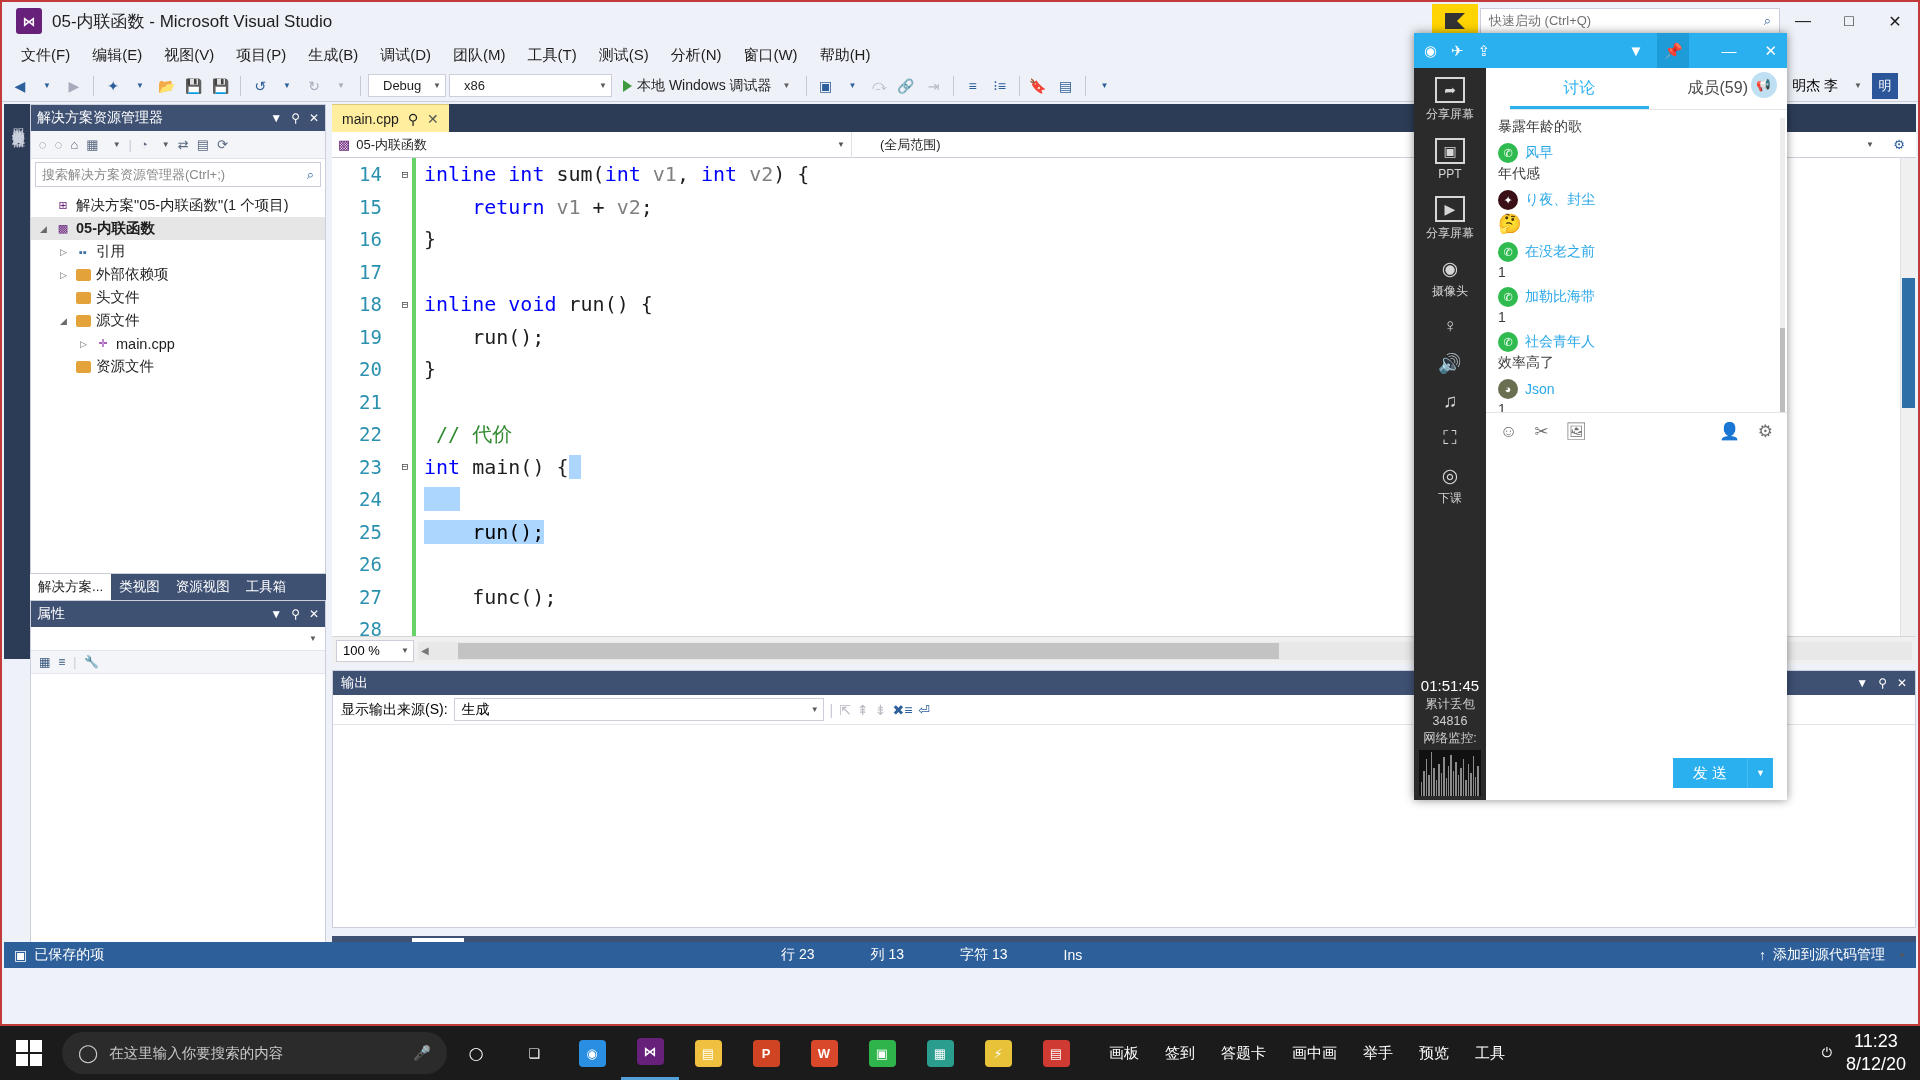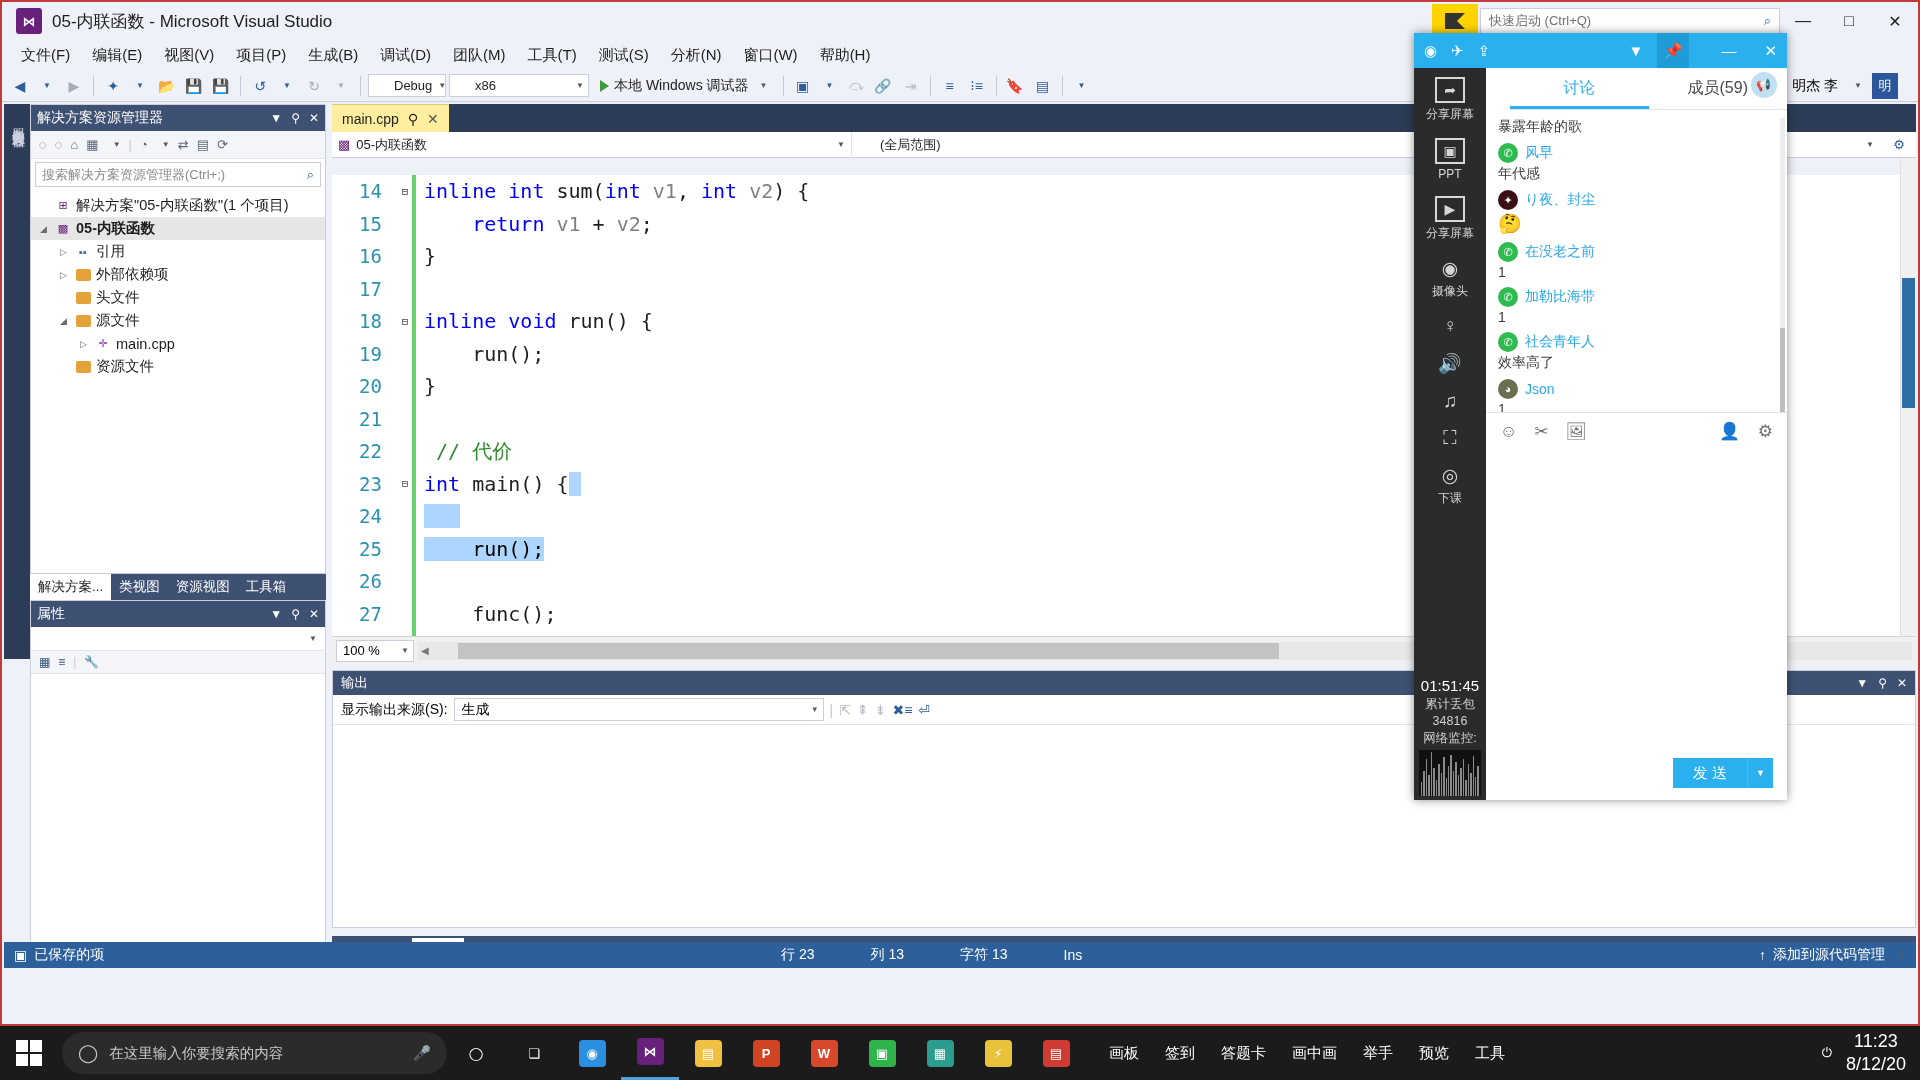--- a/index.html
+++ b/index.html
@@ -32,23 +32,23 @@
   #avatar-sq { width:26px; height:26px; background:#2b579a; color:#fff;
     display:flex; align-items:center; justify-content:center; font-size:13px; }
 
   
   #toolbar { height:32px; display:flex; align-items:center; gap:3px;
     padding:0 6px; background:#eef1f7; border-bottom:1px solid #cccedb; }
   .tb-ic { width:24px; height:24px; display:flex; align-items:center;
     justify-content:center; font-size:14px; color:#2d5f9a; }
   .tb-sep { width:1px; height:20px; background:#c5c8d4; margin:0 4px; }
   .tb-combo { height:23px; border:1px solid #cccedb; background:#fff;
-    font-size:13px; display:flex; align-items:center; padding:0 4px 0 25px;
+    font-size:13px; display:flex; align-items:center; padding:0 4px 0 14px;
     color:#1e1e1e; justify-content:space-between; }
-  #cfg-combo { width:78px; } #plat-combo { width:140px; }
+  #cfg-combo { width:78px; } #plat-combo { width:163px; }
   .caret { font-size:8px; color:#5a5a5a; margin-left:6px; }
   #run-btn { display:flex; align-items:center; gap:5px; font-size:14px;
     padding:0 8px; height:24px; color:#1e1e1e; }
   .play-tri { width:0;height:0;border-left:9px solid #3f9a3f;
     border-top:6px solid transparent;border-bottom:6px solid transparent; }
 
   
   #main { position:absolute; left:2px; top:102px; right:2px; bottom:58px;
     background:#eef1f7; }
 
@@ -106,21 +106,21 @@
     display:flex; align-items:center; font-size:13px; color:#1e1e1e; }
   #nav-left { width:520px; height:26px; display:flex; align-items:center;
     gap:6px; padding:0 6px; border-right:1px solid #e0e2ea; }
   #nav-left .cb { margin-left:auto; font-size:8px; color:#555; }
   #nav-mid { flex:1; display:flex; align-items:center; padding-left:28px; }
   #nav-mid .cb { margin-left:auto; padding-right:8px; font-size:8px; color:#555; }
   #nav-gear { width:34px; display:flex; align-items:center;
     justify-content:center; color:#2d5f9a; }
 
   #code-area { position:absolute; left:0; top:54px; right:0; bottom:28px;
-    background:#fff; overflow:hidden;margin-top:17px; }
+    background:#fff; overflow:hidden; }
   .cl { height:32.5px; display:flex; align-items:center;
     font-family:"DejaVu Sans Mono","Liberation Mono",monospace; font-size:20px; }
   .ln { width:66px; text-align:right; padding-right:16px; color:#2b91af;
     font-size:19px; }
   .glyph { width:14px; text-align:center; font-size:11px; color:#4a4a4a; }
   .chbar { width:4px; align-self:stretch; background:#67d267; margin-right:2px; }
   .ctext { white-space:pre; padding-left:6px; }
   .kw { color:#0000ff; } .cmt { color:#2f8a2f; }
   .var { color:#808080; } .pln { color:#1e1e1e; }
   .sel { background:#add6ff; }

